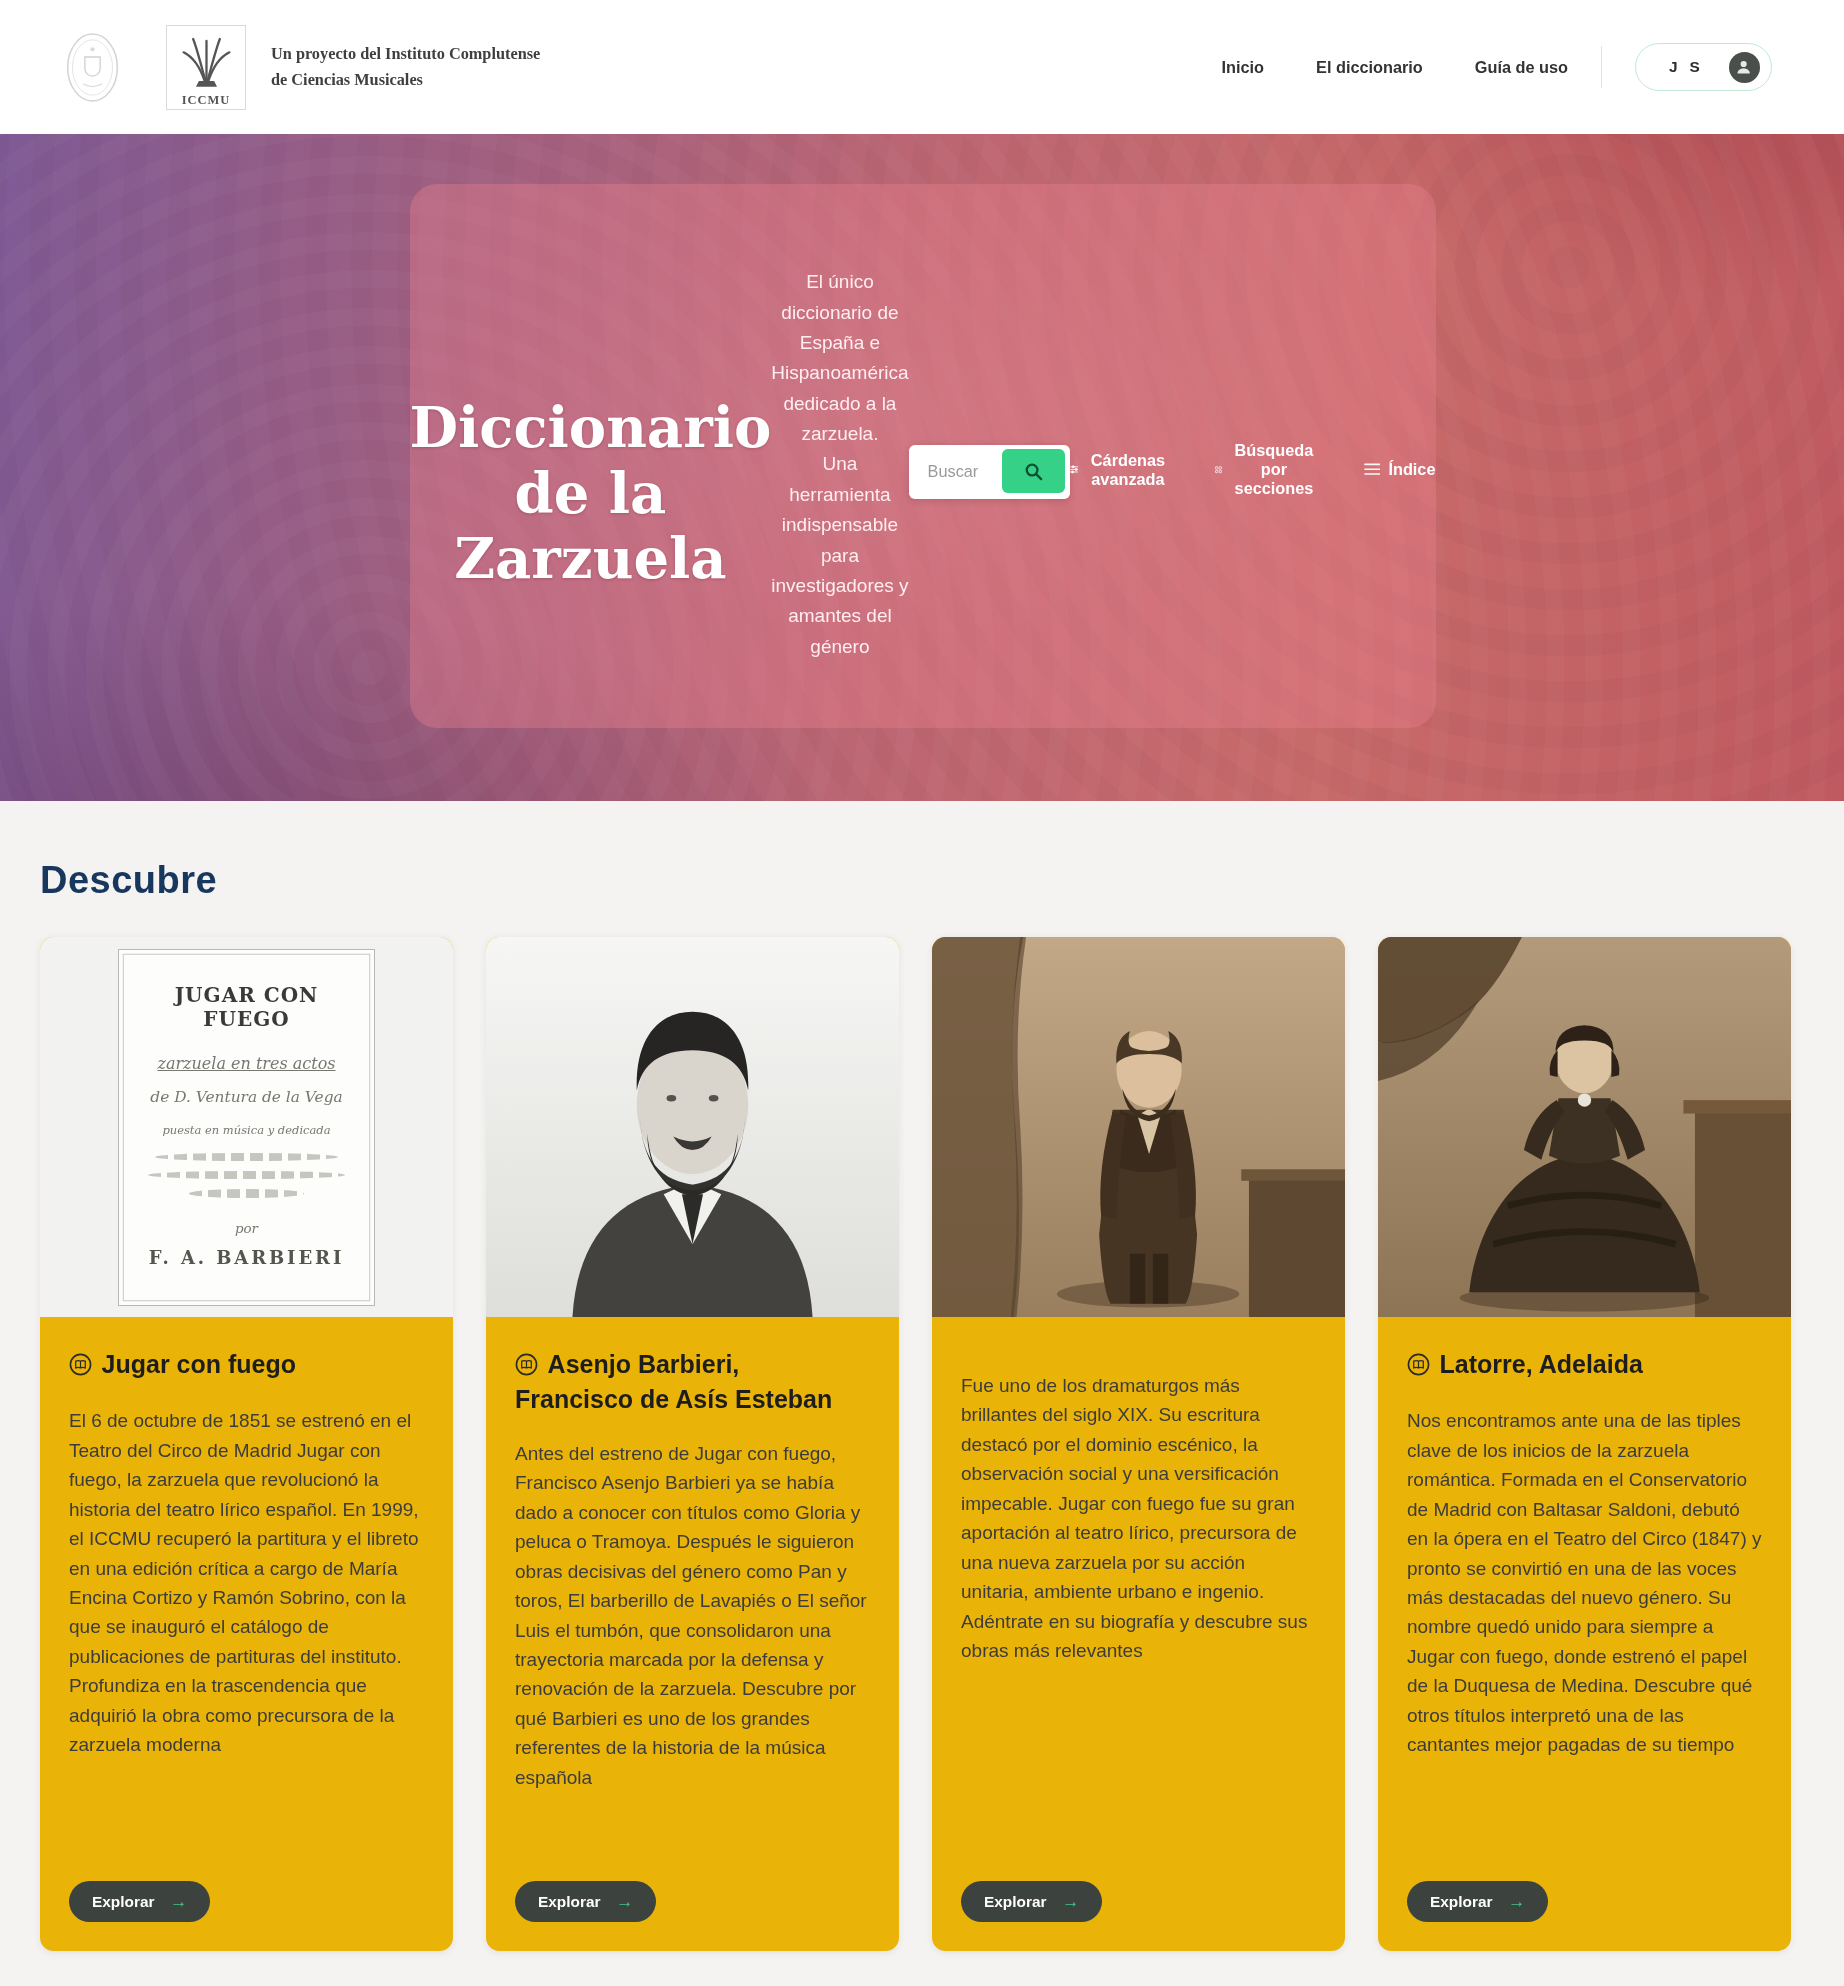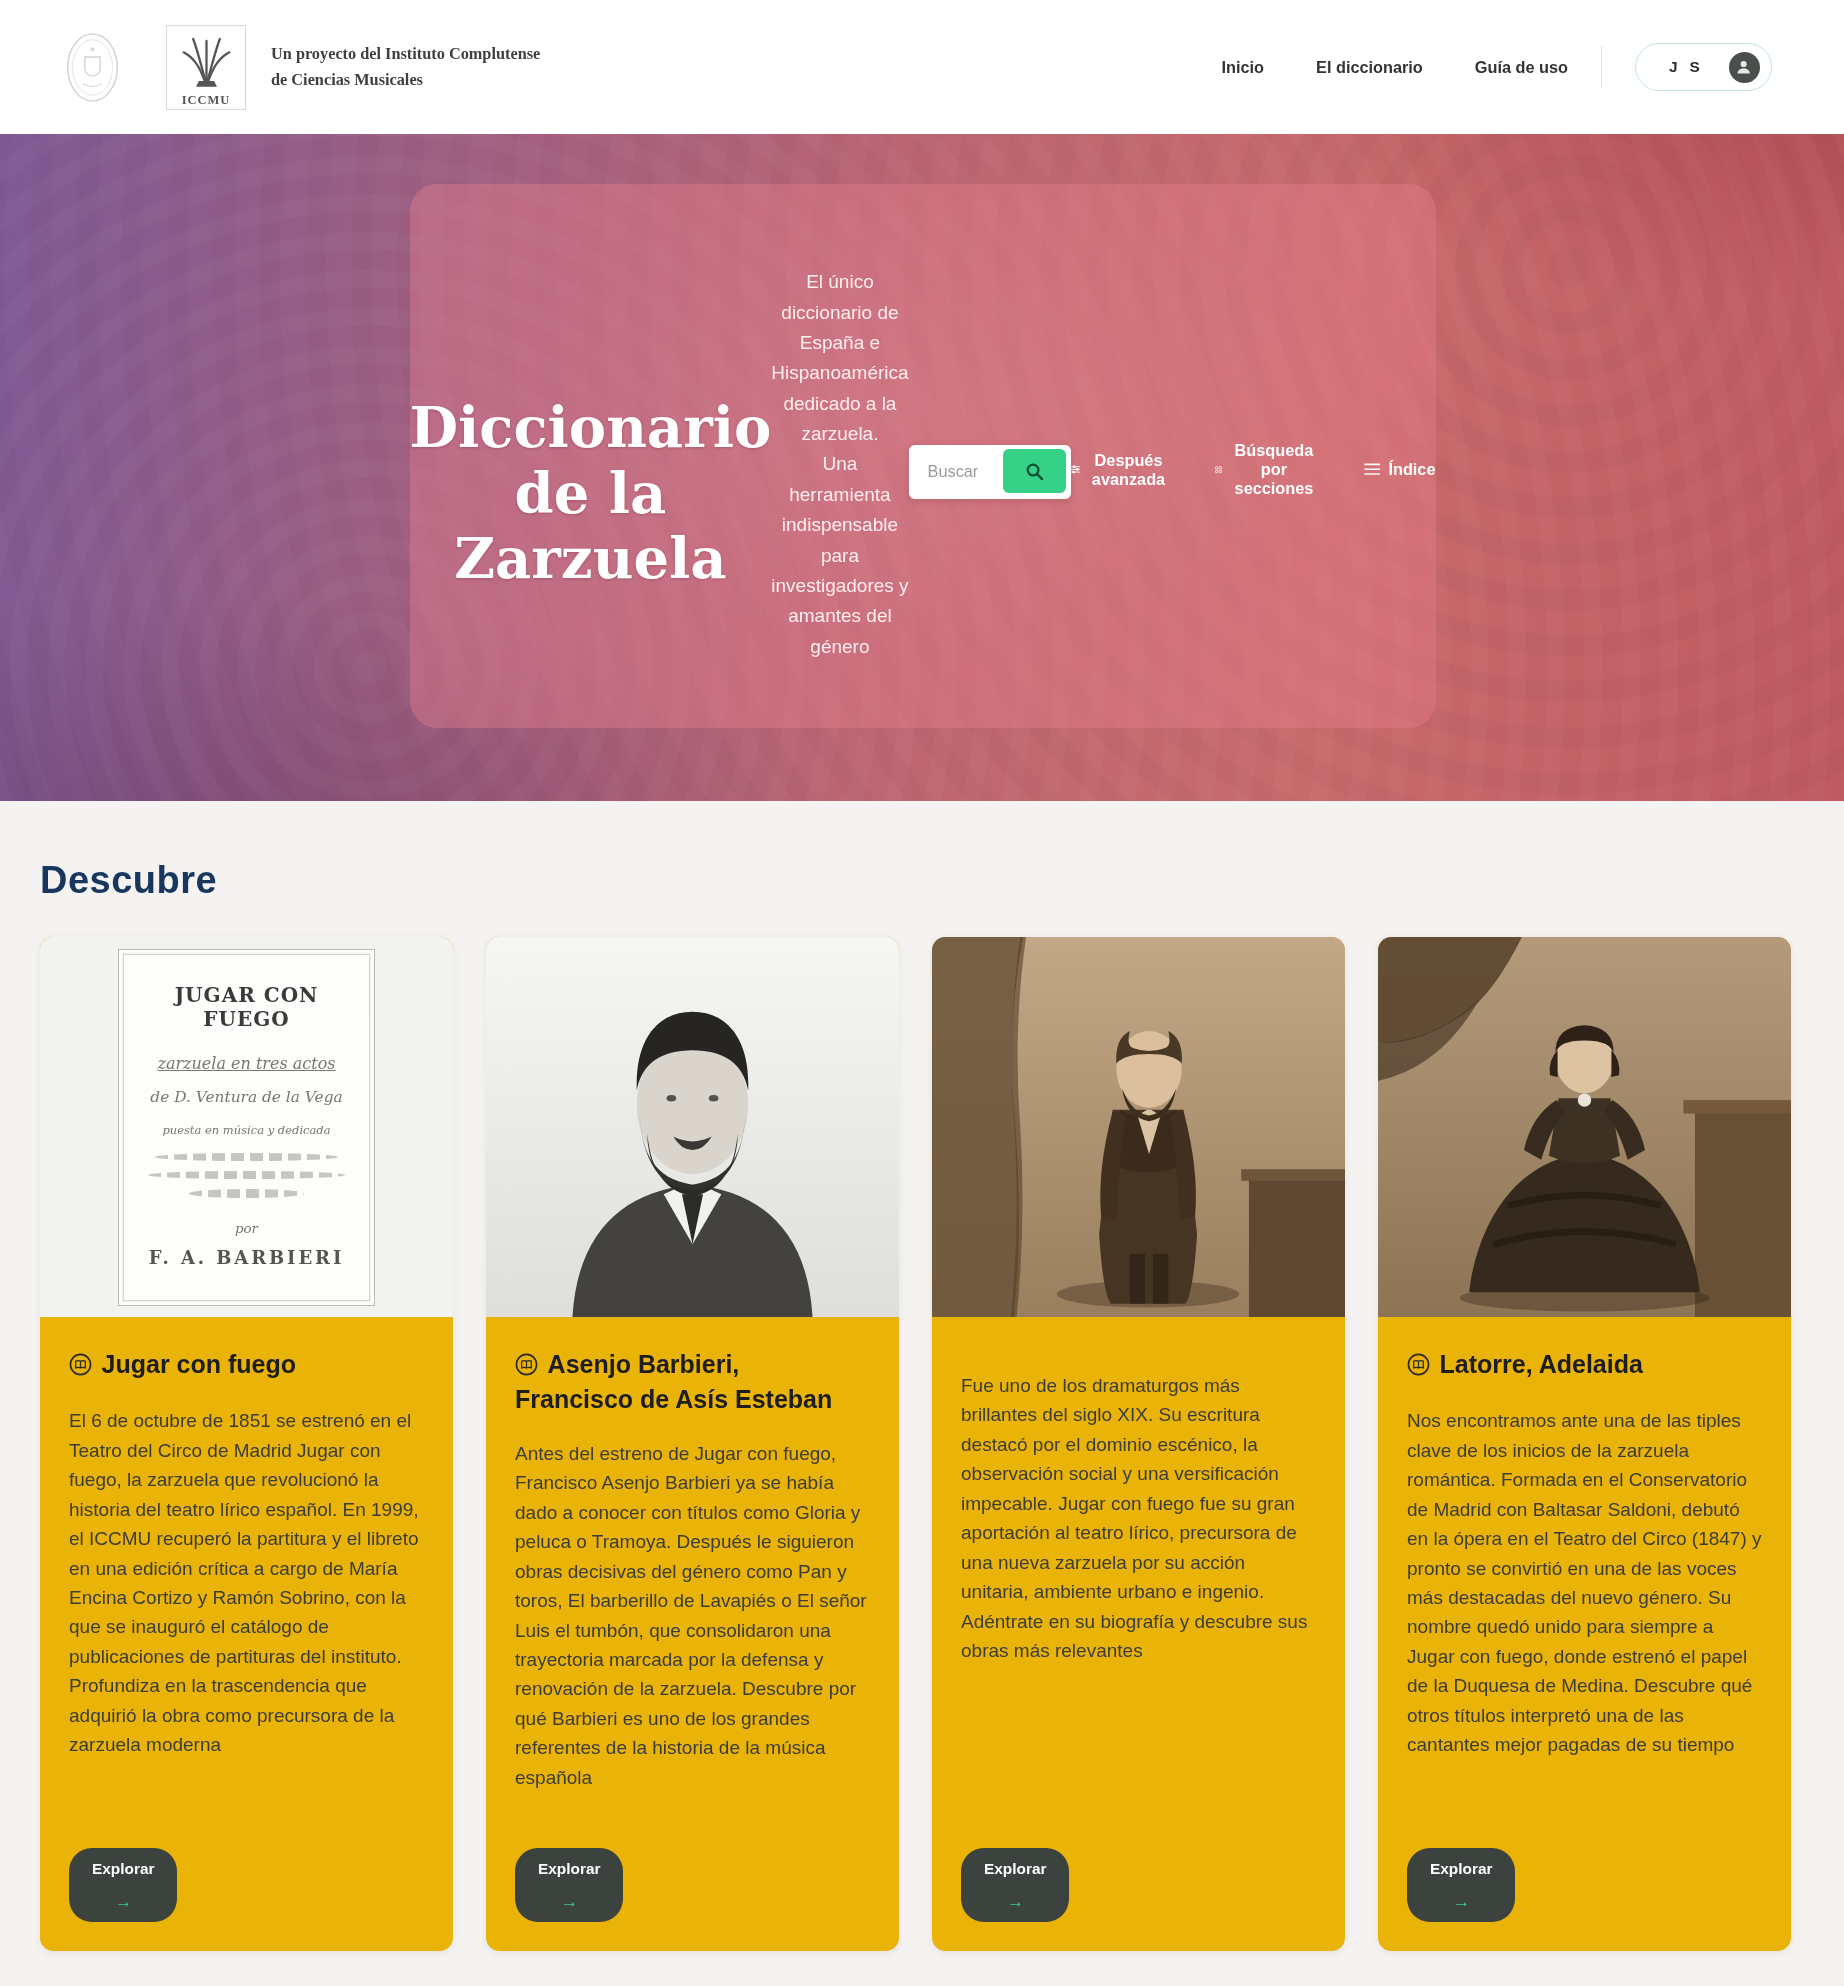--- a/index.html
+++ b/index.html
@@ -102,21 +102,20 @@
   .card-title { font-size:25px; line-height:1.3; font-weight:bold; color:#1d1d1d; }
   .card-title .title-text { white-space:pre-line; }
   .entry-icon { display:inline-block; vertical-align:-2.9px; margin-right:9.6px; }
   .card-text { margin-top:23px; font-size:19px; line-height:1.55; color:#3c3c3c; }
   .explore-btn {
     margin-top:auto; align-self:flex-start;
     display:flex; align-items:center; gap:15.4px;
     background:#3c423e; color:#fff; border:none; cursor:pointer;
     border-radius:23px; padding:11.5px 23px; font-size:15.4px; font-weight:bold;
     font-family:"Liberation Sans", sans-serif;
-    flex-direction:column;
   }
   .explore-arrow { color:#45c887; font-size:17.3px; line-height:1; }
 
   
   .media-plate-bg { background:#f2f2f0; display:flex; align-items:center; justify-content:center; height:380px; }
   .plate {
     width:257px; height:357px; background:#fdfdfc;
     border:1.9px solid #b8b8b4; box-shadow:inset 0 0 0 3.8px #fdfdfc, inset 0 0 0 4.8px #c9c9c4;
     display:flex; flex-direction:column; align-items:center; text-align:center;
     padding:33px 17.3px 25px; color:#4c4c4a;
@@ -205,21 +204,21 @@
         <svg width="16.3" height="16.3" viewBox="0 0 17 17">
           <g stroke="#fff" stroke-width="1.7" stroke-linecap="round" fill="none">
             <line x1="1" y1="4" x2="16" y2="4"></line>
               <circle cx="6" cy="4" r="2" fill="#fff"></circle>
             <line x1="1" y1="9" x2="16" y2="9"></line>
               <circle cx="12" cy="9" r="2" fill="#fff"></circle>
             <line x1="1" y1="14" x2="16" y2="14"></line>
               <circle cx="5" cy="14" r="2" fill="#fff"></circle>
           </g>
         </svg>
-        <span>Después avanzada</span>
+        <span>Cárdenas avanzada</span>
       </a>
       <a class="hero-link">
         <svg width="15.4" height="15.4" viewBox="0 0 16 16">
           <g fill="none" stroke="#fff" stroke-width="1.7">
             <rect x="1.2" y="1.2" width="5.4" height="5.4" rx="1"></rect>
             <rect x="9.4" y="1.2" width="5.4" height="5.4" rx="1"></rect>
             <rect x="1.2" y="9.4" width="5.4" height="5.4" rx="1"></rect>
             <rect x="9.4" y="9.4" width="5.4" height="5.4" rx="1"></rect>
           </g>
         </svg>

